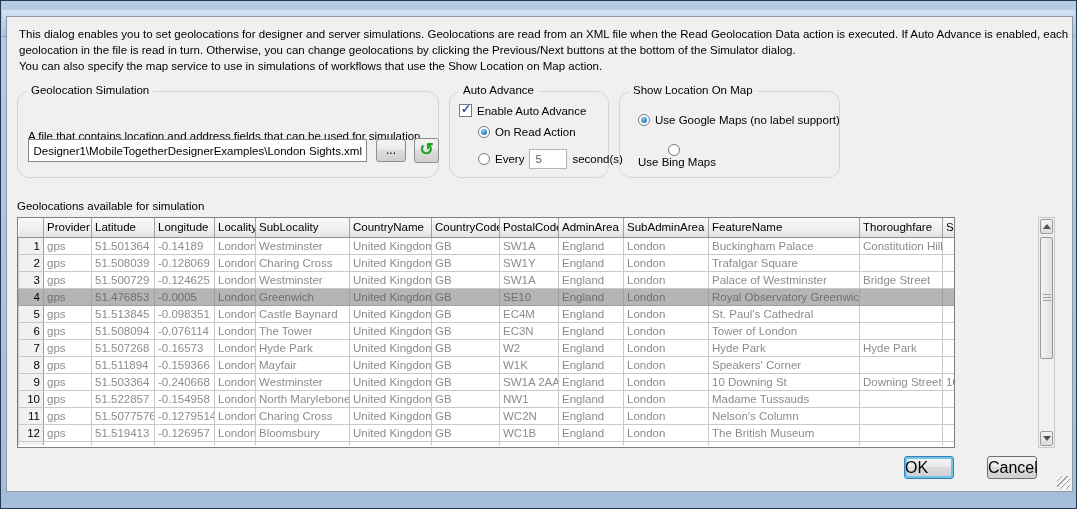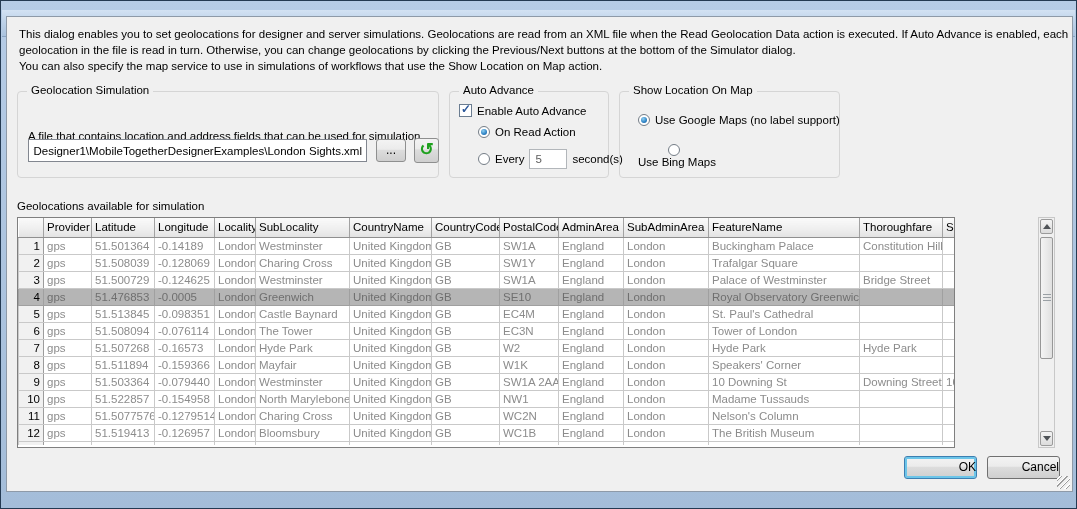--- a/index.html
+++ b/index.html
@@ -13,21 +13,21 @@
               background:linear-gradient(#d3e2f3,#c0d4ea 40%,#abc3de);
               border-bottom:1px solid #8aa4c3; }
   .titlebar .title { position:absolute; left:17px; top:7px; font-size:12px; color:#1b2a44; }
 
   .client { position:absolute; left:5px; top:15px; width:1067px; height:476px;
             background:#f0f0f0; border:1px solid #8e9aa8;padding-left:12px; }
 
   .intro { position:absolute; left:12px; top:9px; font-size:11.5px; color:#000; line-height:16px; }
   .intro div { white-space:nowrap; }
 
-  .groupbox { position:absolute; border:1px solid #d5d5d5; border-radius:4px;text-decoration:underline; }
+  .groupbox { position:absolute; border:1px solid #d5d5d5; border-radius:12px;text-decoration:underline; }
   .groupbox .legend { position:absolute; top:-8px; left:9px; background:#f0f0f0;
                       padding:0 4px; font-size:11.5px; color:#000; white-space:nowrap; }
   .gb-sim  { left:10px;  top:74px; width:422px; height:87px; }
   .gb-auto { left:442px; top:74px; width:160px; height:87px; }
   .gb-map  { left:612px; top:74px; width:221px; height:87px; }
 
   .gb-sim .desc { position:absolute; left:10px; font-size:11.5px; color:#000; white-space:nowrap;margin-top:28px; }
   .d1 { top:10px; } .d2 { top:25px; }
 
   .filefield { position:absolute; left:10px; top:47px; width:339px; height:23px;
@@ -87,23 +87,23 @@
             border-bottom:5px solid #4f5357; }
   .tri-down { width:0; height:0; border-left:4px solid transparent; border-right:4px solid transparent;
             border-top:5px solid #4f5357; }
   .thumb { position:absolute; left:1px; top:19px; width:13px; height:122px;
            border:1px solid #979797; border-radius:2px;
            background:linear-gradient(90deg,#f4f4f4,#e0e0e0);
            display:flex; align-items:center; justify-content:center; }
   .thumb .gripper { width:8px; height:8px;
            background:repeating-linear-gradient(180deg,#9aa0a5 0 1px,transparent 1px 3px); }
 
-  .btn { position:absolute; width:73px; height:23px; border:1px solid #707070; border-radius:3px;
+  .btn { position:absolute; width:50px; height:23px; border:1px solid #707070; border-radius:3px;
          background:linear-gradient(#f3f3f3,#ebebeb 45%,#dddddd 46%,#cfcfcf);
-         font-size:12px; color:#000; text-align:right; line-height:21px; }
+         font-size:16px; color:#000; text-align:left; line-height:21px; }
   .btn.default { border:1px solid #3c7fb1; box-shadow:inset 0 0 0 2px #6cc5e9; }
   .btn-ok { left:897px; top:439px; }
   .btn-cancel { left:980px; top:439px; }
 
   .grip { position:absolute; right:2px; bottom:2px; width:13px; height:13px;
           background:repeating-linear-gradient(135deg,transparent 0 2px,#ffffff 2px 3px,#9e9e9e 3px 4px); }
 </style>
 </head>
 <body>
 
@@ -326,21 +326,21 @@
               <td>England</td>
               <td>London</td>
               <td>Speakers' Corner</td>
               <td></td>
               <td></td>
             </tr>
             <tr>
               <td class="rownum">9</td>
               <td>gps</td>
               <td>51.503364</td>
-              <td>-0.079440</td>
+              <td>-0.240668</td>
               <td>London</td>
               <td>Westminster</td>
               <td>United Kingdom</td>
               <td>GB</td>
               <td>SW1A 2AA</td>
               <td>England</td>
               <td>London</td>
               <td>10 Downing St</td>
               <td>Downing Street</td>
               <td>10</td>

